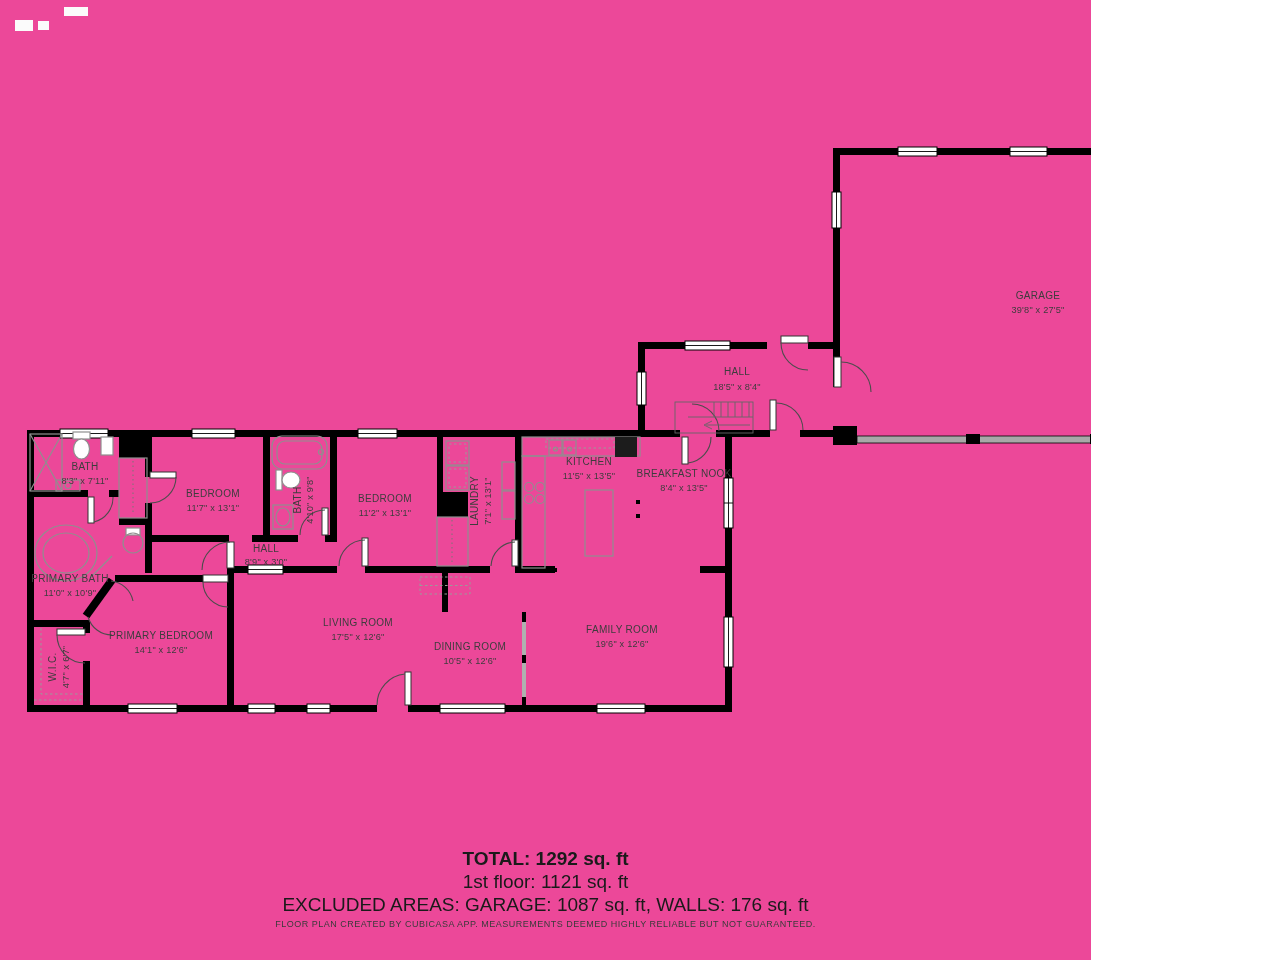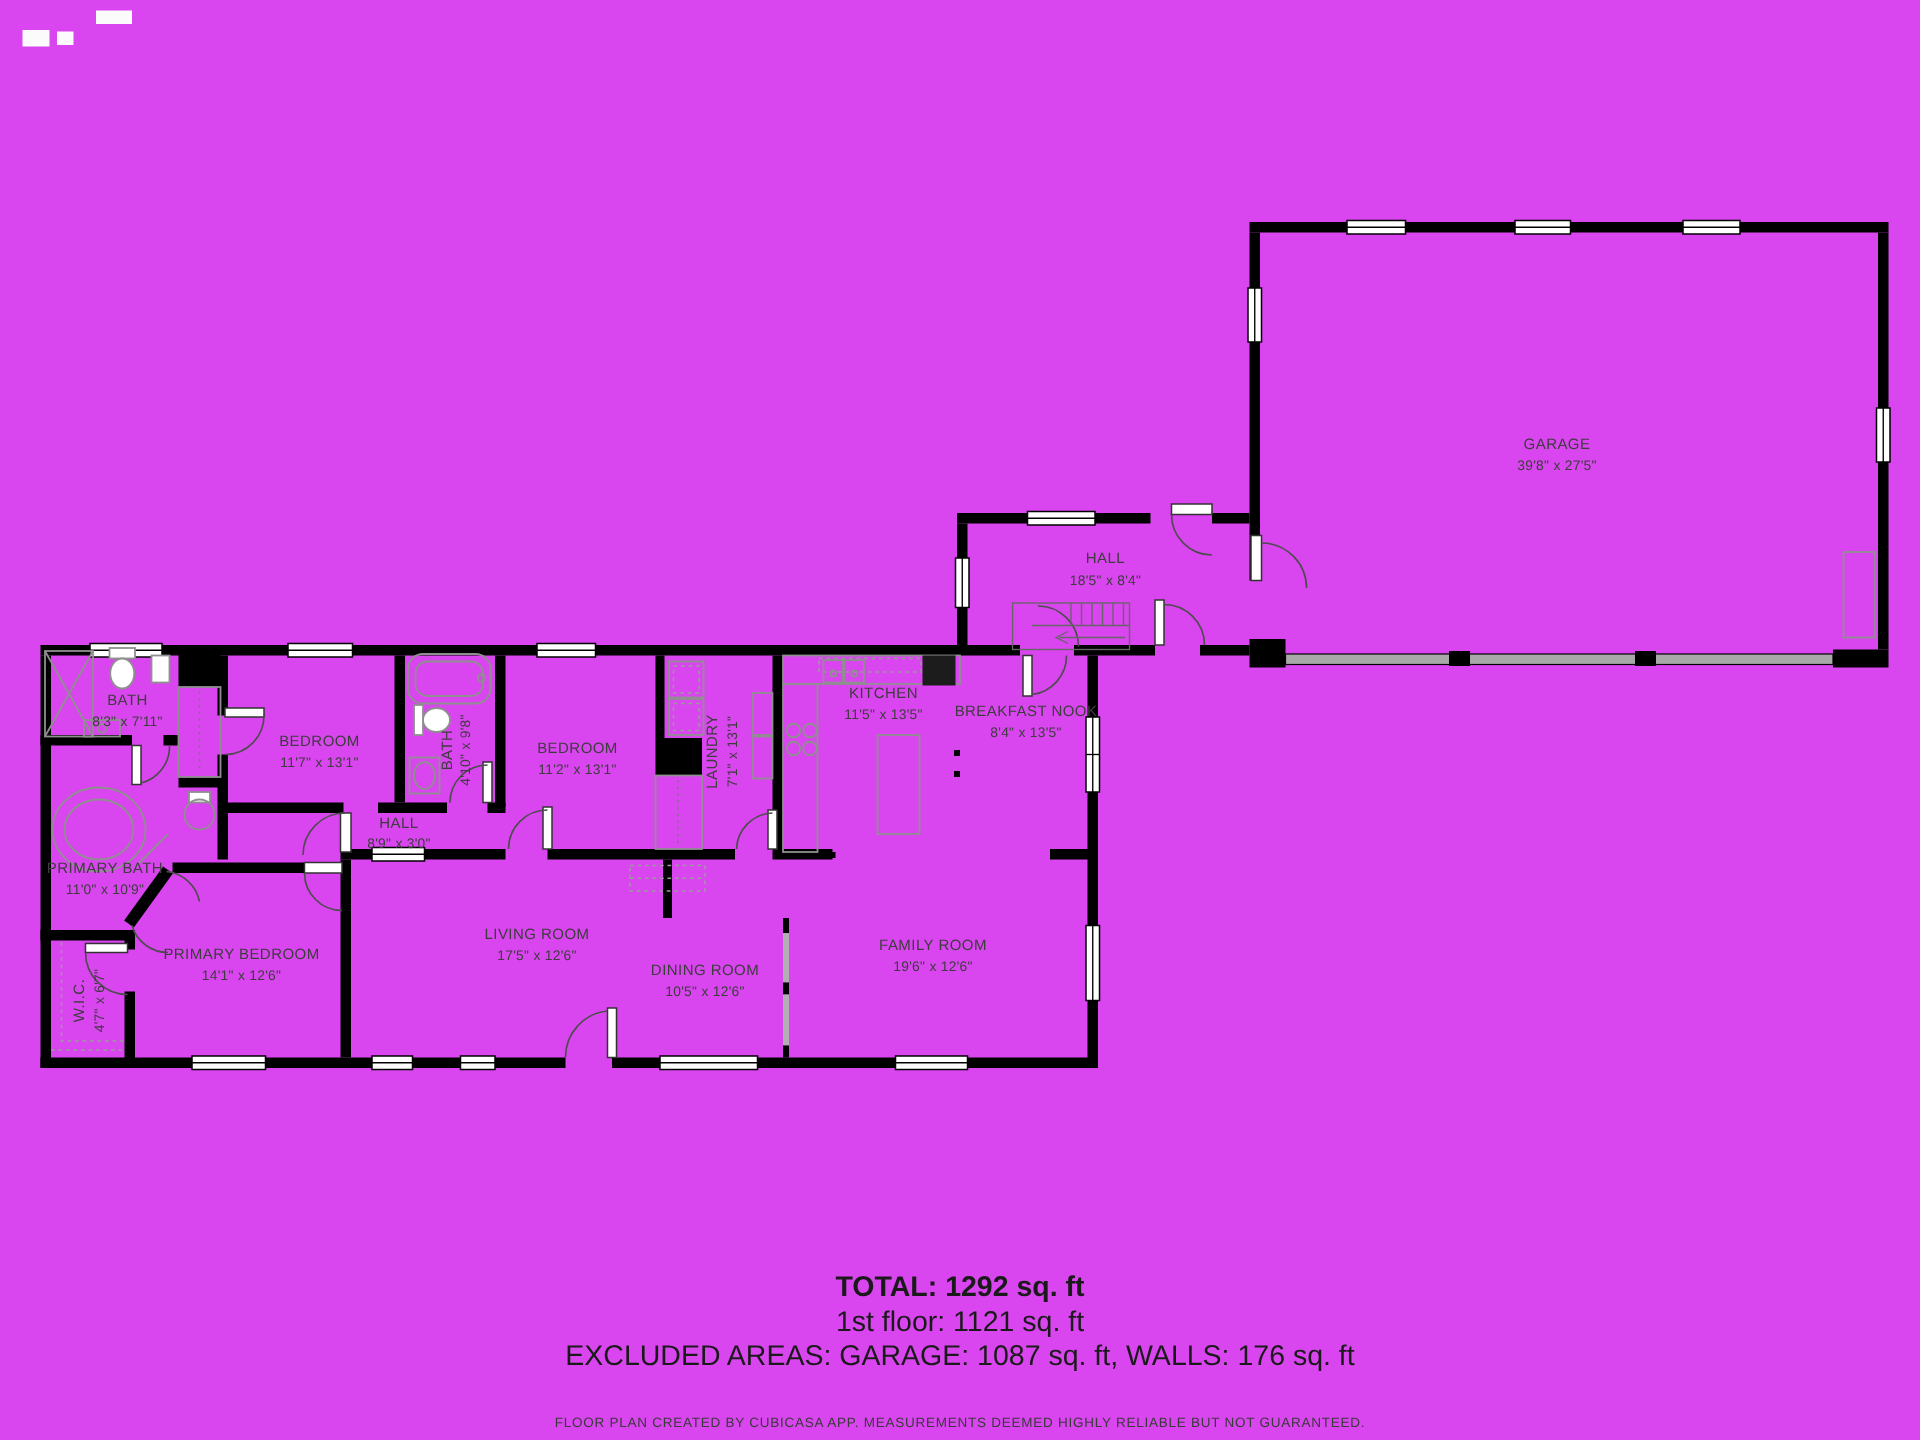--- a/index.html
+++ b/index.html
@@ -1,16 +1,16 @@
 <!DOCTYPE html>
 <html><head>
 <meta charset="utf-8">
 <style>
   html,body{margin:0;padding:0;background:#fff}
-  .canvas{position:relative;width:1280px;height:960px;background:#d946ef;overflow:hidden;font-family:"Liberation Sans",sans-serif}
+  .canvas{position:relative;width:1091px;height:960px;background:#ec4899;overflow:hidden;font-family:"Liberation Sans",sans-serif}
   svg{position:absolute;left:0;top:0}
   .wall{fill:#000}
   .gdoor{fill:#a8a8a8;stroke:#000;stroke-width:0.8}
   .wrect{fill:#fff;stroke:#000;stroke-width:1}
   .wline{stroke:#000;stroke-width:0.9;fill:none}
   .door{fill:none;stroke:#4d4d4d;stroke-width:1.1}
   .leaf{fill:#fff;stroke:#333;stroke-width:1}
   .fix{fill:#fff;stroke:#8f8f8f;stroke-width:1.2}
   .fixn{fill:none;stroke:#8f8f8f;stroke-width:1.2}
   .fixd{fill:none;stroke:#9a9a9a;stroke-width:1;stroke-dasharray:2.5,2.5}
@@ -18,21 +18,21 @@
   .stair{fill:none;stroke:#666;stroke-width:0.9}
   .dark{fill:#1c1c1c}
   .tick{fill:#000}
   .wm{fill:#fbfbfb}
   .rname{font-family:"Liberation Sans",sans-serif;font-size:10px;fill:#3d3d3d;text-anchor:middle;letter-spacing:.3px}
   .rdims{font-family:"Liberation Sans",sans-serif;font-size:9.2px;fill:#3d3d3d;text-anchor:middle;letter-spacing:.2px}
   .summary{position:absolute;left:0;right:0;top:847px;text-align:center;color:#1a1a1a}
   .s1{font-size:19px;font-weight:bold;line-height:23px}
   .s2{font-size:19px;line-height:23px}
   .s3{font-size:19px;line-height:23px}
-  .s4{font-size:9px;margin-top:27px;letter-spacing:.5px;color:#3a3a3a}
+  .s4{font-size:9px;margin-top:3px;letter-spacing:.5px;color:#3a3a3a}
 </style>
 </head>
 <body>
 
 <div class="canvas">
 <svg width="1280" height="960" viewBox="0 0 1280 960">
 
   <g>
     <rect class="wm" x="15" y="20" width="18" height="11"></rect>
     <rect class="wm" x="38" y="21" width="11" height="9"></rect>

